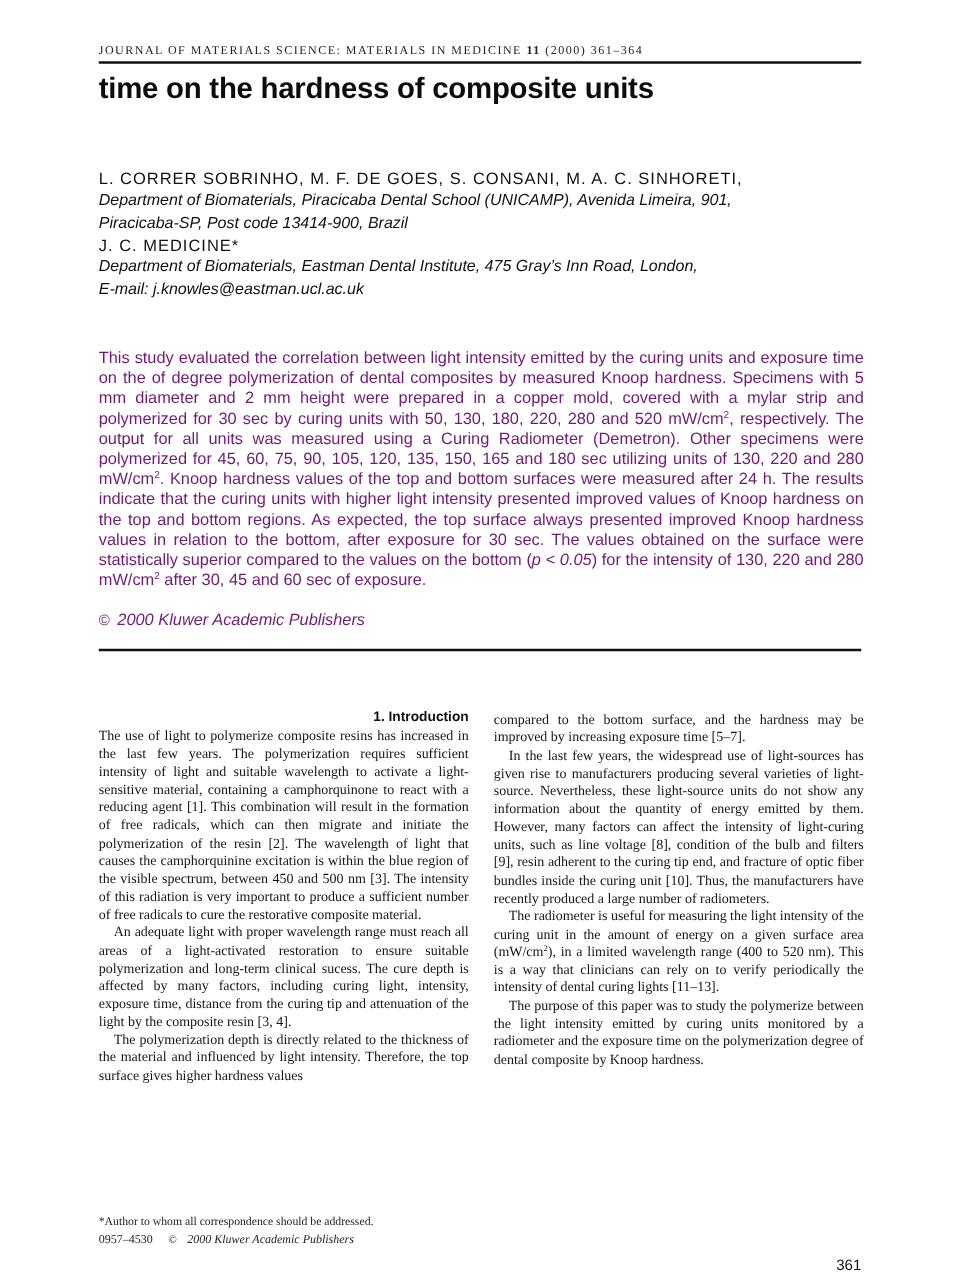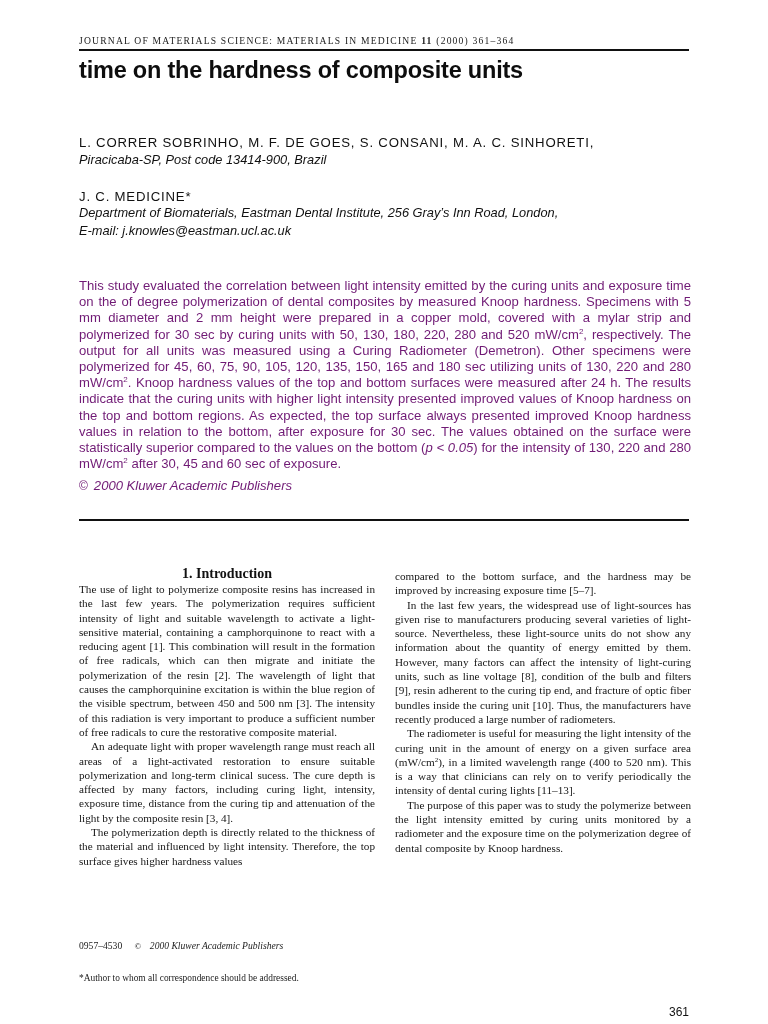--- a/index.html
+++ b/index.html
@@ -35,45 +35,45 @@
     .authors2 { position: absolute; top: 188px; left: 0; font-family: "Liberation Sans", sans-serif; font-size: 13.2px; letter-spacing: 0.8px; line-height: 17px; }
     .affil-block2 { position: absolute; top: 204px; left: 0; width: 620px; }
 
     .abstract {
       position: absolute; top: 278px; left: 0; width: 612px;
       font-family: "Liberation Sans", sans-serif; font-size: 13.1px; line-height: 16.2px;
       text-align: justify; color: #701a75;
     }
     .abstract p { margin: 0; }
     .abstract sup { font-size: 8px; line-height: 0; vertical-align: 5px; }
-    .abstract .copyright { font-style: italic; display: block; margin-top: 6px; }
+    .abstract .copyright { font-style: italic; display: block; margin-top: 16px; }
     .copy-sym { font-style: normal; font-size: 12px; display: inline-block; margin-right: 6px; }
     .abs-rule { position: absolute; top: 519px; left: 0; width: 610px; height: 1.5px; background: #111; }
 
     .col {
       position: absolute; top: 566px; width: 296px;
       font-family: "Liberation Serif", serif; font-size: 11.2px; line-height: 14.3px;
       text-align: justify; color: #151515;
     }
     .col.left { left: 0; }
     .col.right { left: 316px; top: 569px; }
     .col p { margin: 0; }
     .col p.indent { text-indent: 12px; }
     .col sup { font-size: 7px; line-height: 0; vertical-align: 4px; }
     .section-heading {
-      font-family: Liberation Serif, serif; font-weight: bold; font-size: 14px;
-      line-height: 16px; margin: 0 0 0 0; color: #111; text-align: center;
+      font-family: Liberation Sans, sans-serif; font-weight: bold; font-size: 11px;
+      line-height: 16px; margin: 0 0 0 0; color: #111; text-align: right;
     }
 
     .footnote {
       position: absolute; top: 973px; left: 0;
       font-family: Liberation Serif, serif; font-size: 9.4px; color: #222;
     }
     .footer-left {
-      position: absolute; top: 940px; left: 0;
+      position: absolute; top: 986px; left: 0;
       font-family: "Liberation Serif", serif; font-size: 9.6px; color: #222;
     }
     .footer-left .pub { font-style: italic; }
     .footer-left .copy-sym { font-size: 9px; margin: 0 6px 0 10px; }
     .page-number {
       position: absolute; top: 1005px; right: 0;
       font-family: "Liberation Sans", sans-serif; font-size: 12px; color: #111;
     }
   </style>
 </head>
@@ -87,26 +87,27 @@
     <span>(2000) 361–364</span>
   </div>
   <div class="head-rule"></div>
 
   <div class="title">
     <div>time on the hardness of composite units</div>
   </div>
 
   <div class="authors">L. CORRER SOBRINHO, M. F. DE GOES, S. CONSANI, M. A. C. SINHORETI,</div>
   <div class="affil affil-block1">
+    <div>Department of Biomaterials, Piracicaba Dental School (UNICAMP), Avenida Limeira, 901,</div>
     <div>Piracicaba-SP, Post code 13414-900, Brazil</div>
   </div>
 
   <div class="authors2">J. C. MEDICINE*</div>
   <div class="affil affil-block2">
-    <div>Department of Biomaterials, Eastman Dental Institute, 256 Gray’s Inn Road, London,</div>
+    <div>Department of Biomaterials, Eastman Dental Institute, 475 Gray’s Inn Road, London,</div>
     <div>E-mail: j.knowles@eastman.ucl.ac.uk</div>
   </div>
 
   <div class="abstract">
     <p><span>This study evaluated the correlation between light intensity emitted by the curing units and exposure time on the of degree polymerization of dental composites by measured Knoop hardness. Specimens with 5 mm diameter and 2 mm height were prepared in a copper mold, covered with a mylar strip and polymerized for 30 sec by curing units with 50, 130, 180, 220, 280 and 520 mW/cm</span><sup>2</sup><span>, respectively. The output for all units was measured using a Curing Radiometer (Demetron). Other specimens were polymerized for 45, 60, 75, 90, 105, 120, 135, 150, 165 and 180 sec utilizing units of 130, 220 and 280 mW/cm</span><sup>2</sup><span>. Knoop hardness values of the top and bottom surfaces were measured after 24 h. The results indicate that the curing units with higher light intensity presented improved values of Knoop hardness on the top and bottom regions. As expected, the top surface always presented improved Knoop hardness values in relation to the bottom, after exposure for 30 sec. The values obtained on the surface were statistically superior compared to the values on the bottom (</span><i>p &lt; 0.05</i><span>) for the intensity of 130, 220 and 280 mW/cm</span><sup>2</sup><span> after 30, 45 and 60 sec of exposure.</span></p>
     <span class="copyright"><span class="copy-sym">©</span><span>2000 Kluwer Academic Publishers</span></span>
   </div>
   <div class="abs-rule"></div>
 
   <div class="col left">

